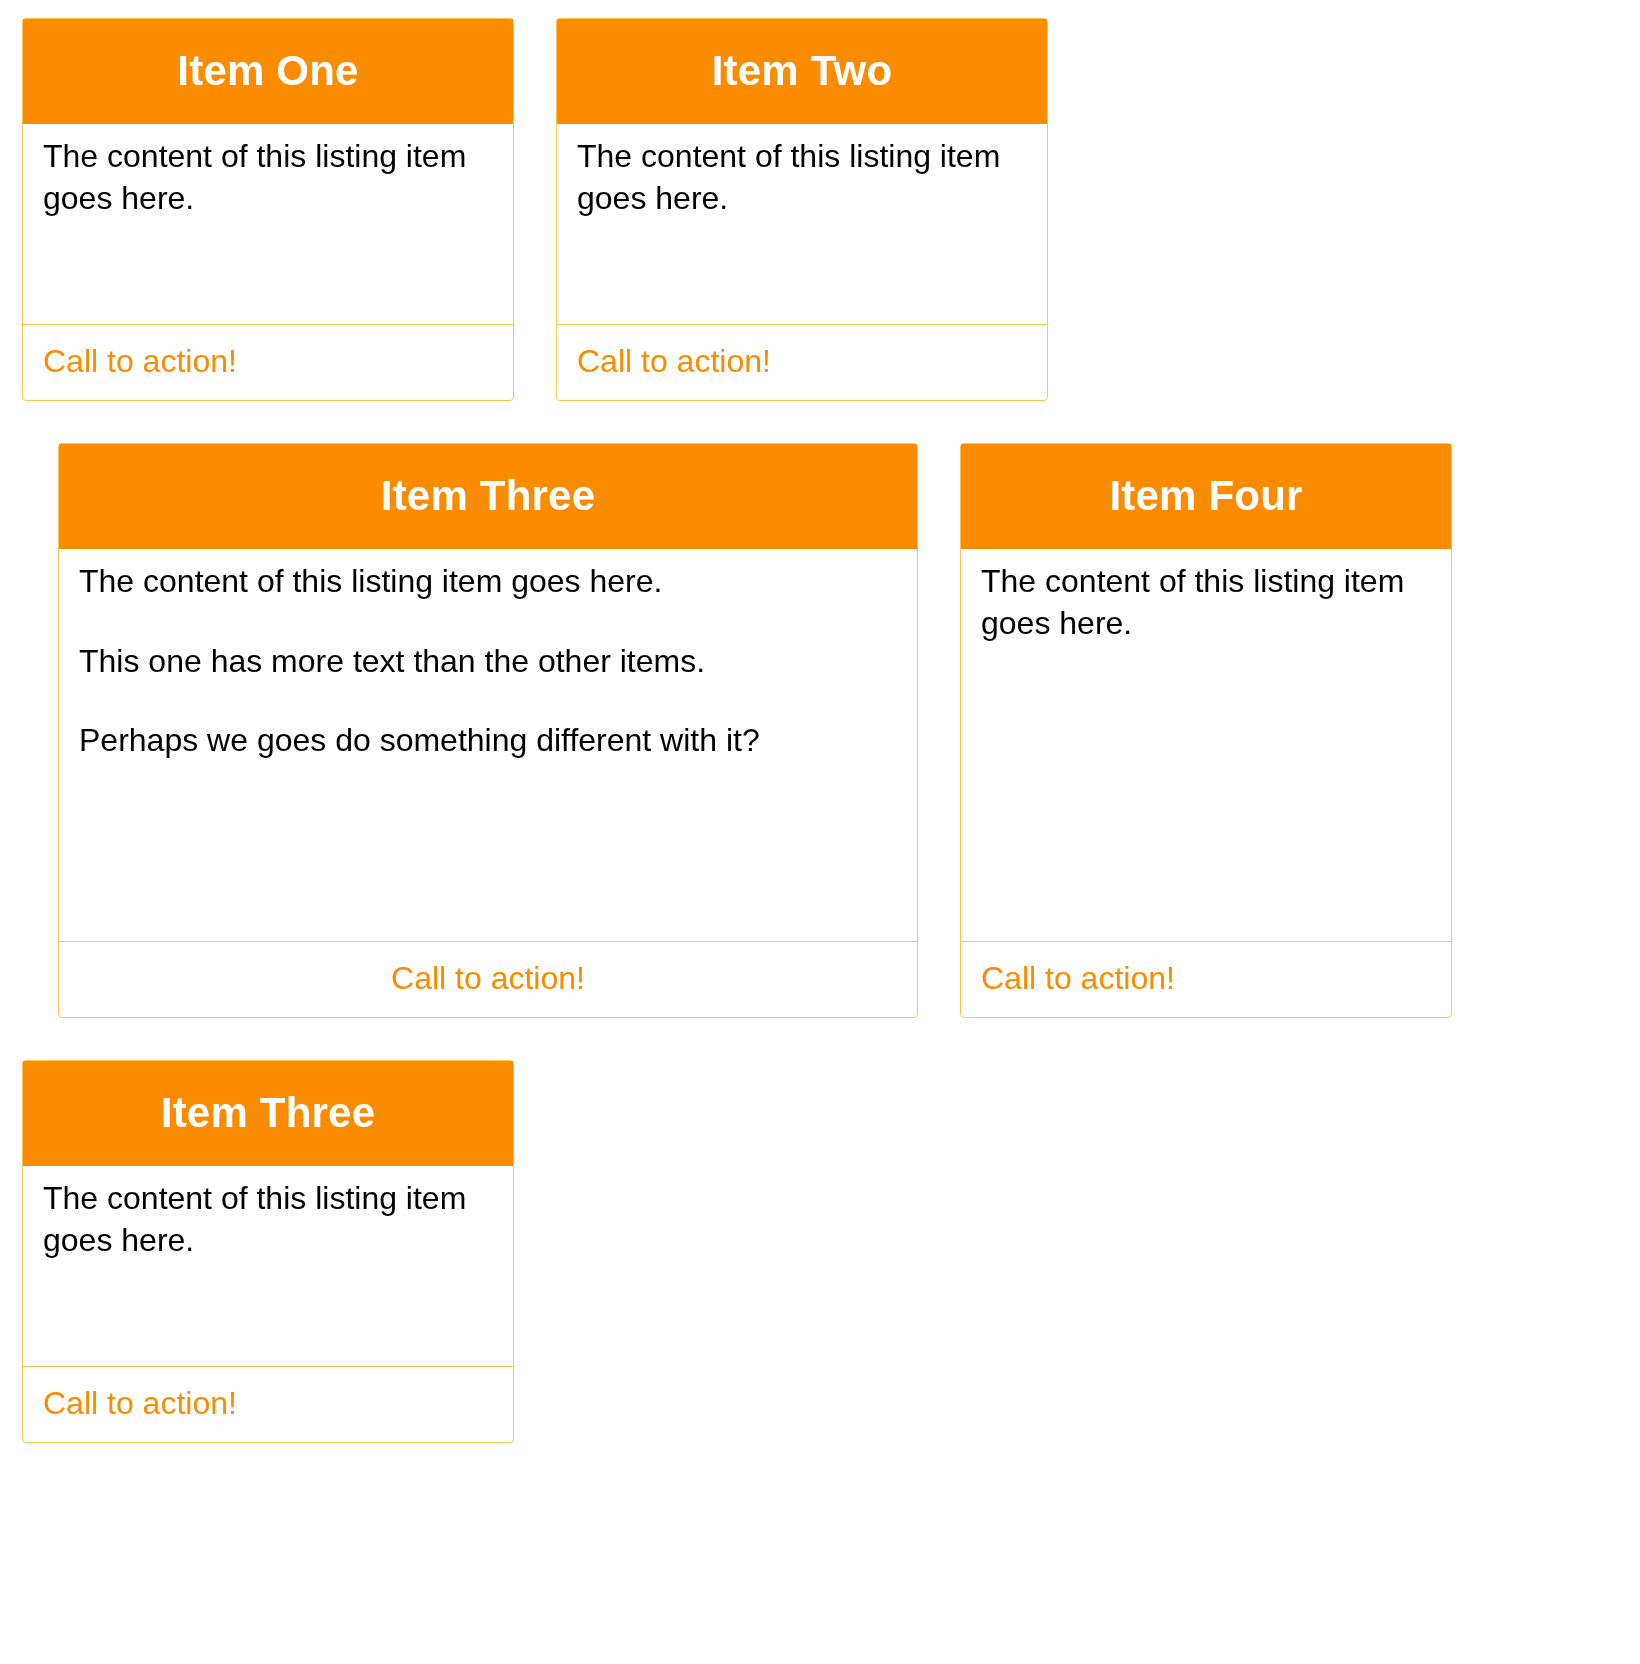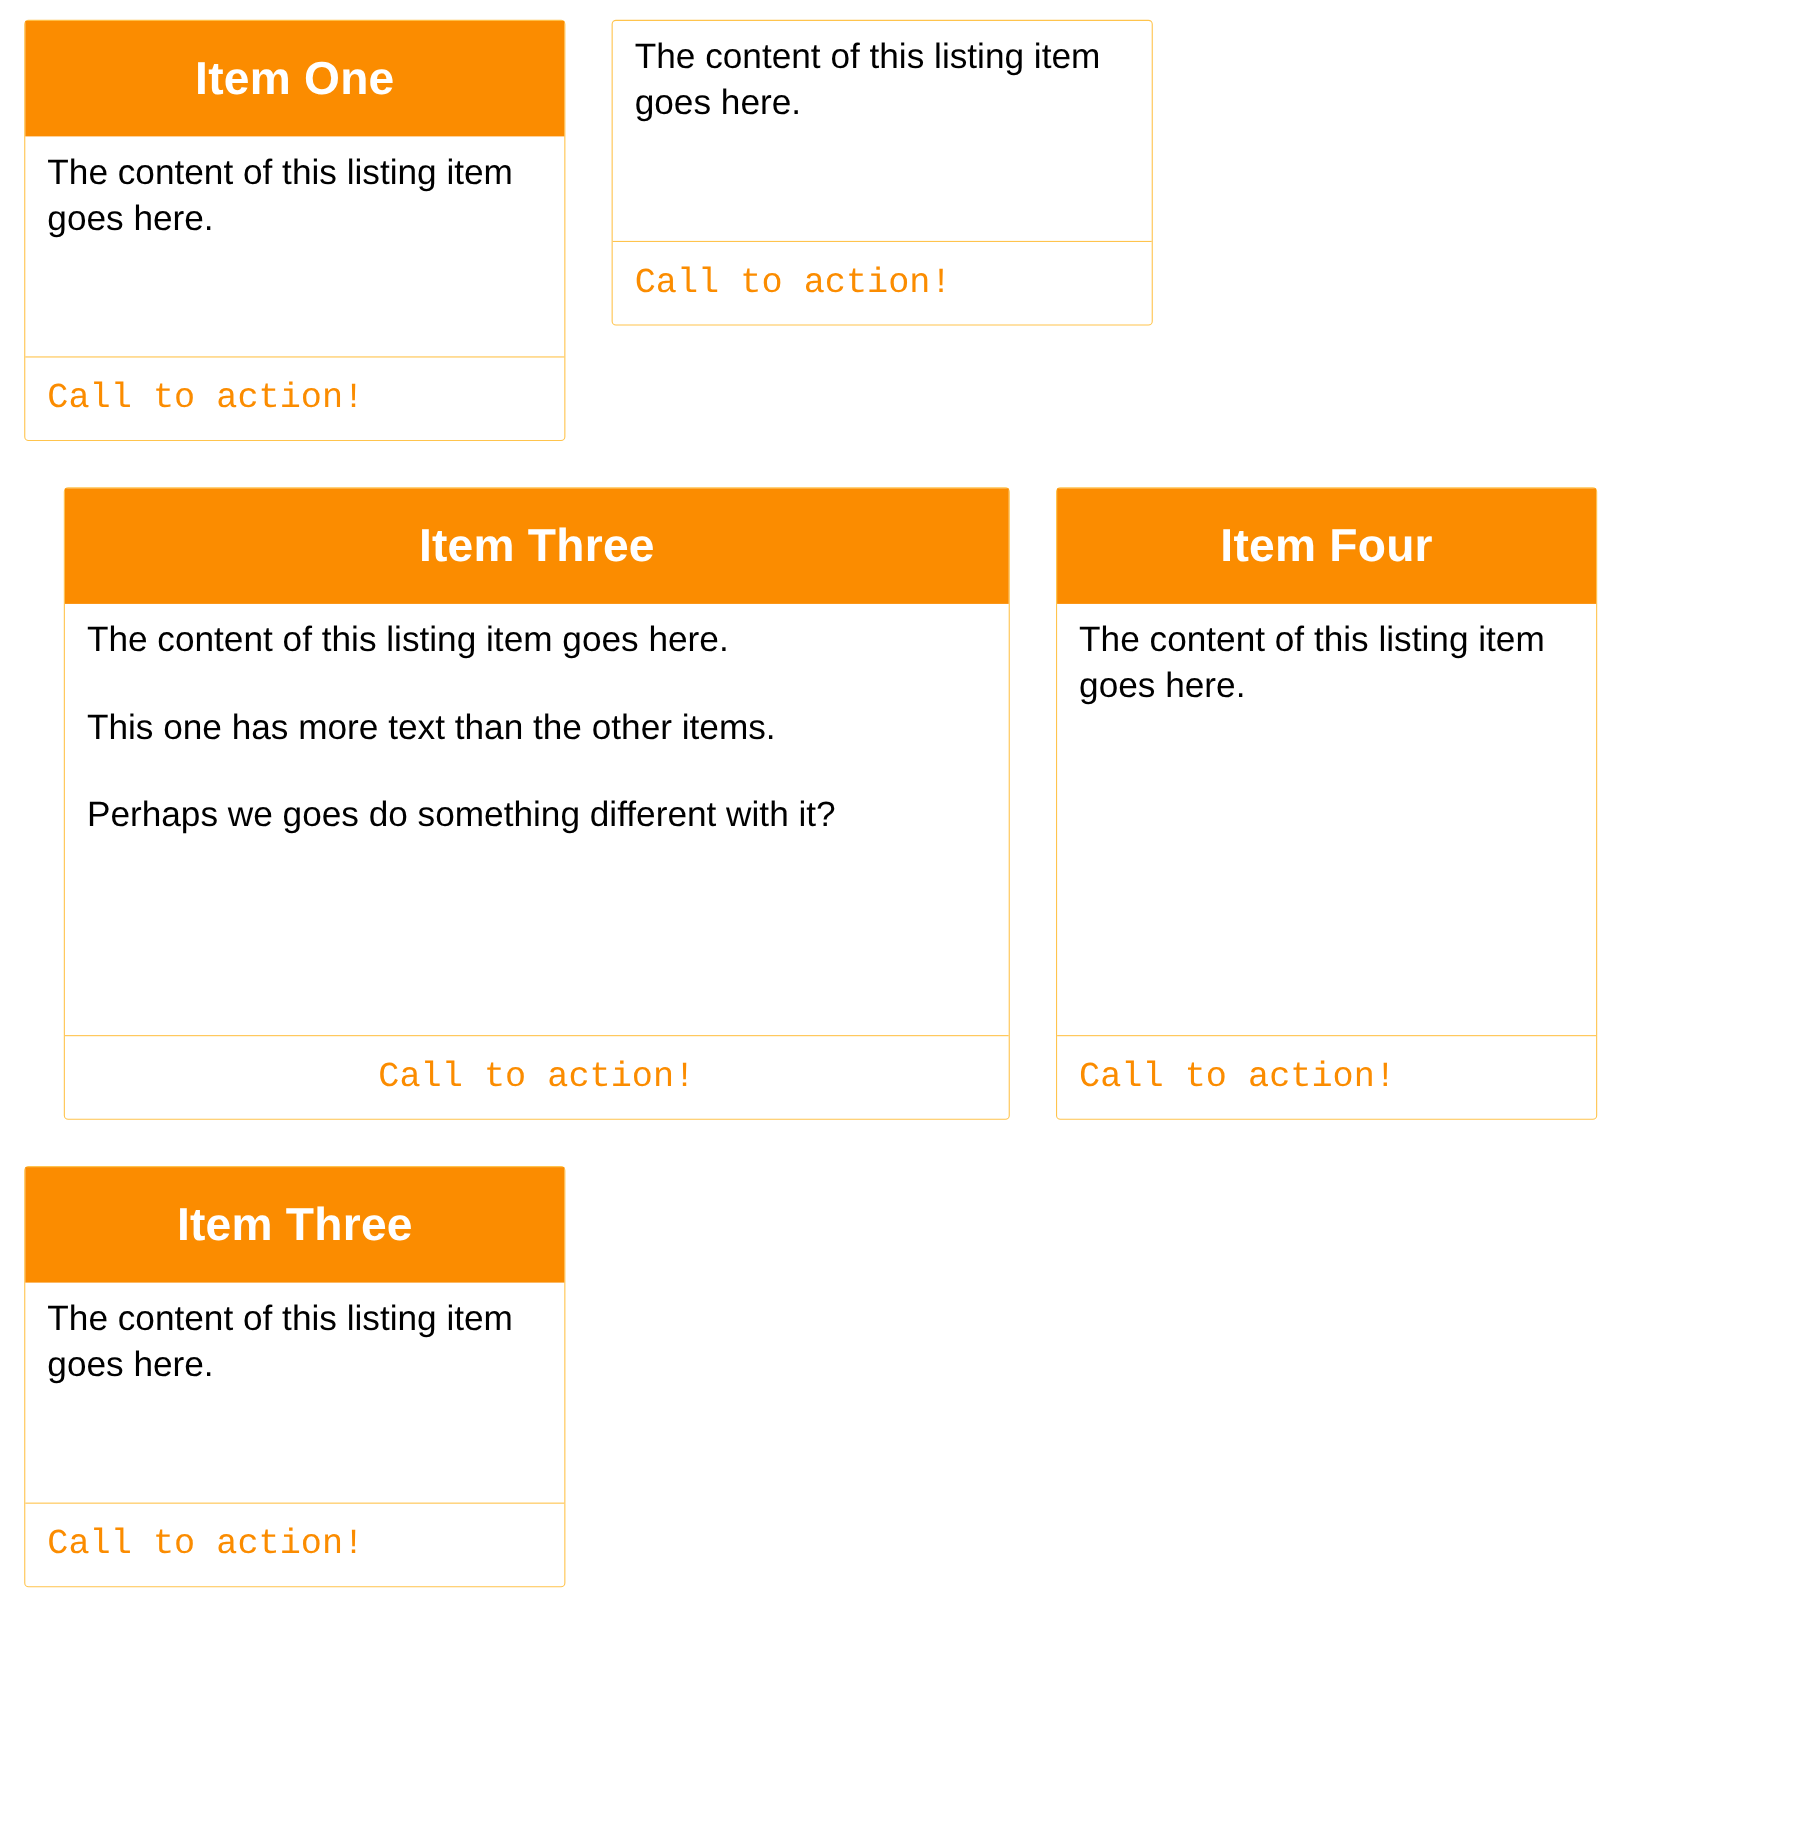--- a/index.html
+++ b/index.html
@@ -58,21 +58,20 @@
     border-top: 1px solid #ffc44d;
     padding: 18px 20px 20px 20px;
     text-align: center;
   }
   .card.small .card-footer { text-align: left; }
   .cta {
     color: #fb8c00;
     font-size: 32px;
     text-decoration: none;
     cursor: pointer;
-    font-family: Liberation Mono, monospace;
   }
 
   
   .row {
     display: flex;
     align-items: flex-start;
     gap: 42px;
     width: 100%;
     margin-bottom: 42px;
   }
@@ -95,20 +94,21 @@
       <div class="card-header">Item One</div>
       <div class="card-body">
         <p>The content of this listing item goes here.</p>
       </div>
       <div class="card-footer">
         <a class="cta">Call to action!</a>
       </div>
     </div>
 
     <div class="card small h-one">
+      <div class="card-header">Item Two</div>
       <div class="card-body">
         <p>The content of this listing item goes here.</p>
       </div>
       <div class="card-footer">
         <a class="cta">Call to action!</a>
       </div>
     </div>
 
   </div>
 

